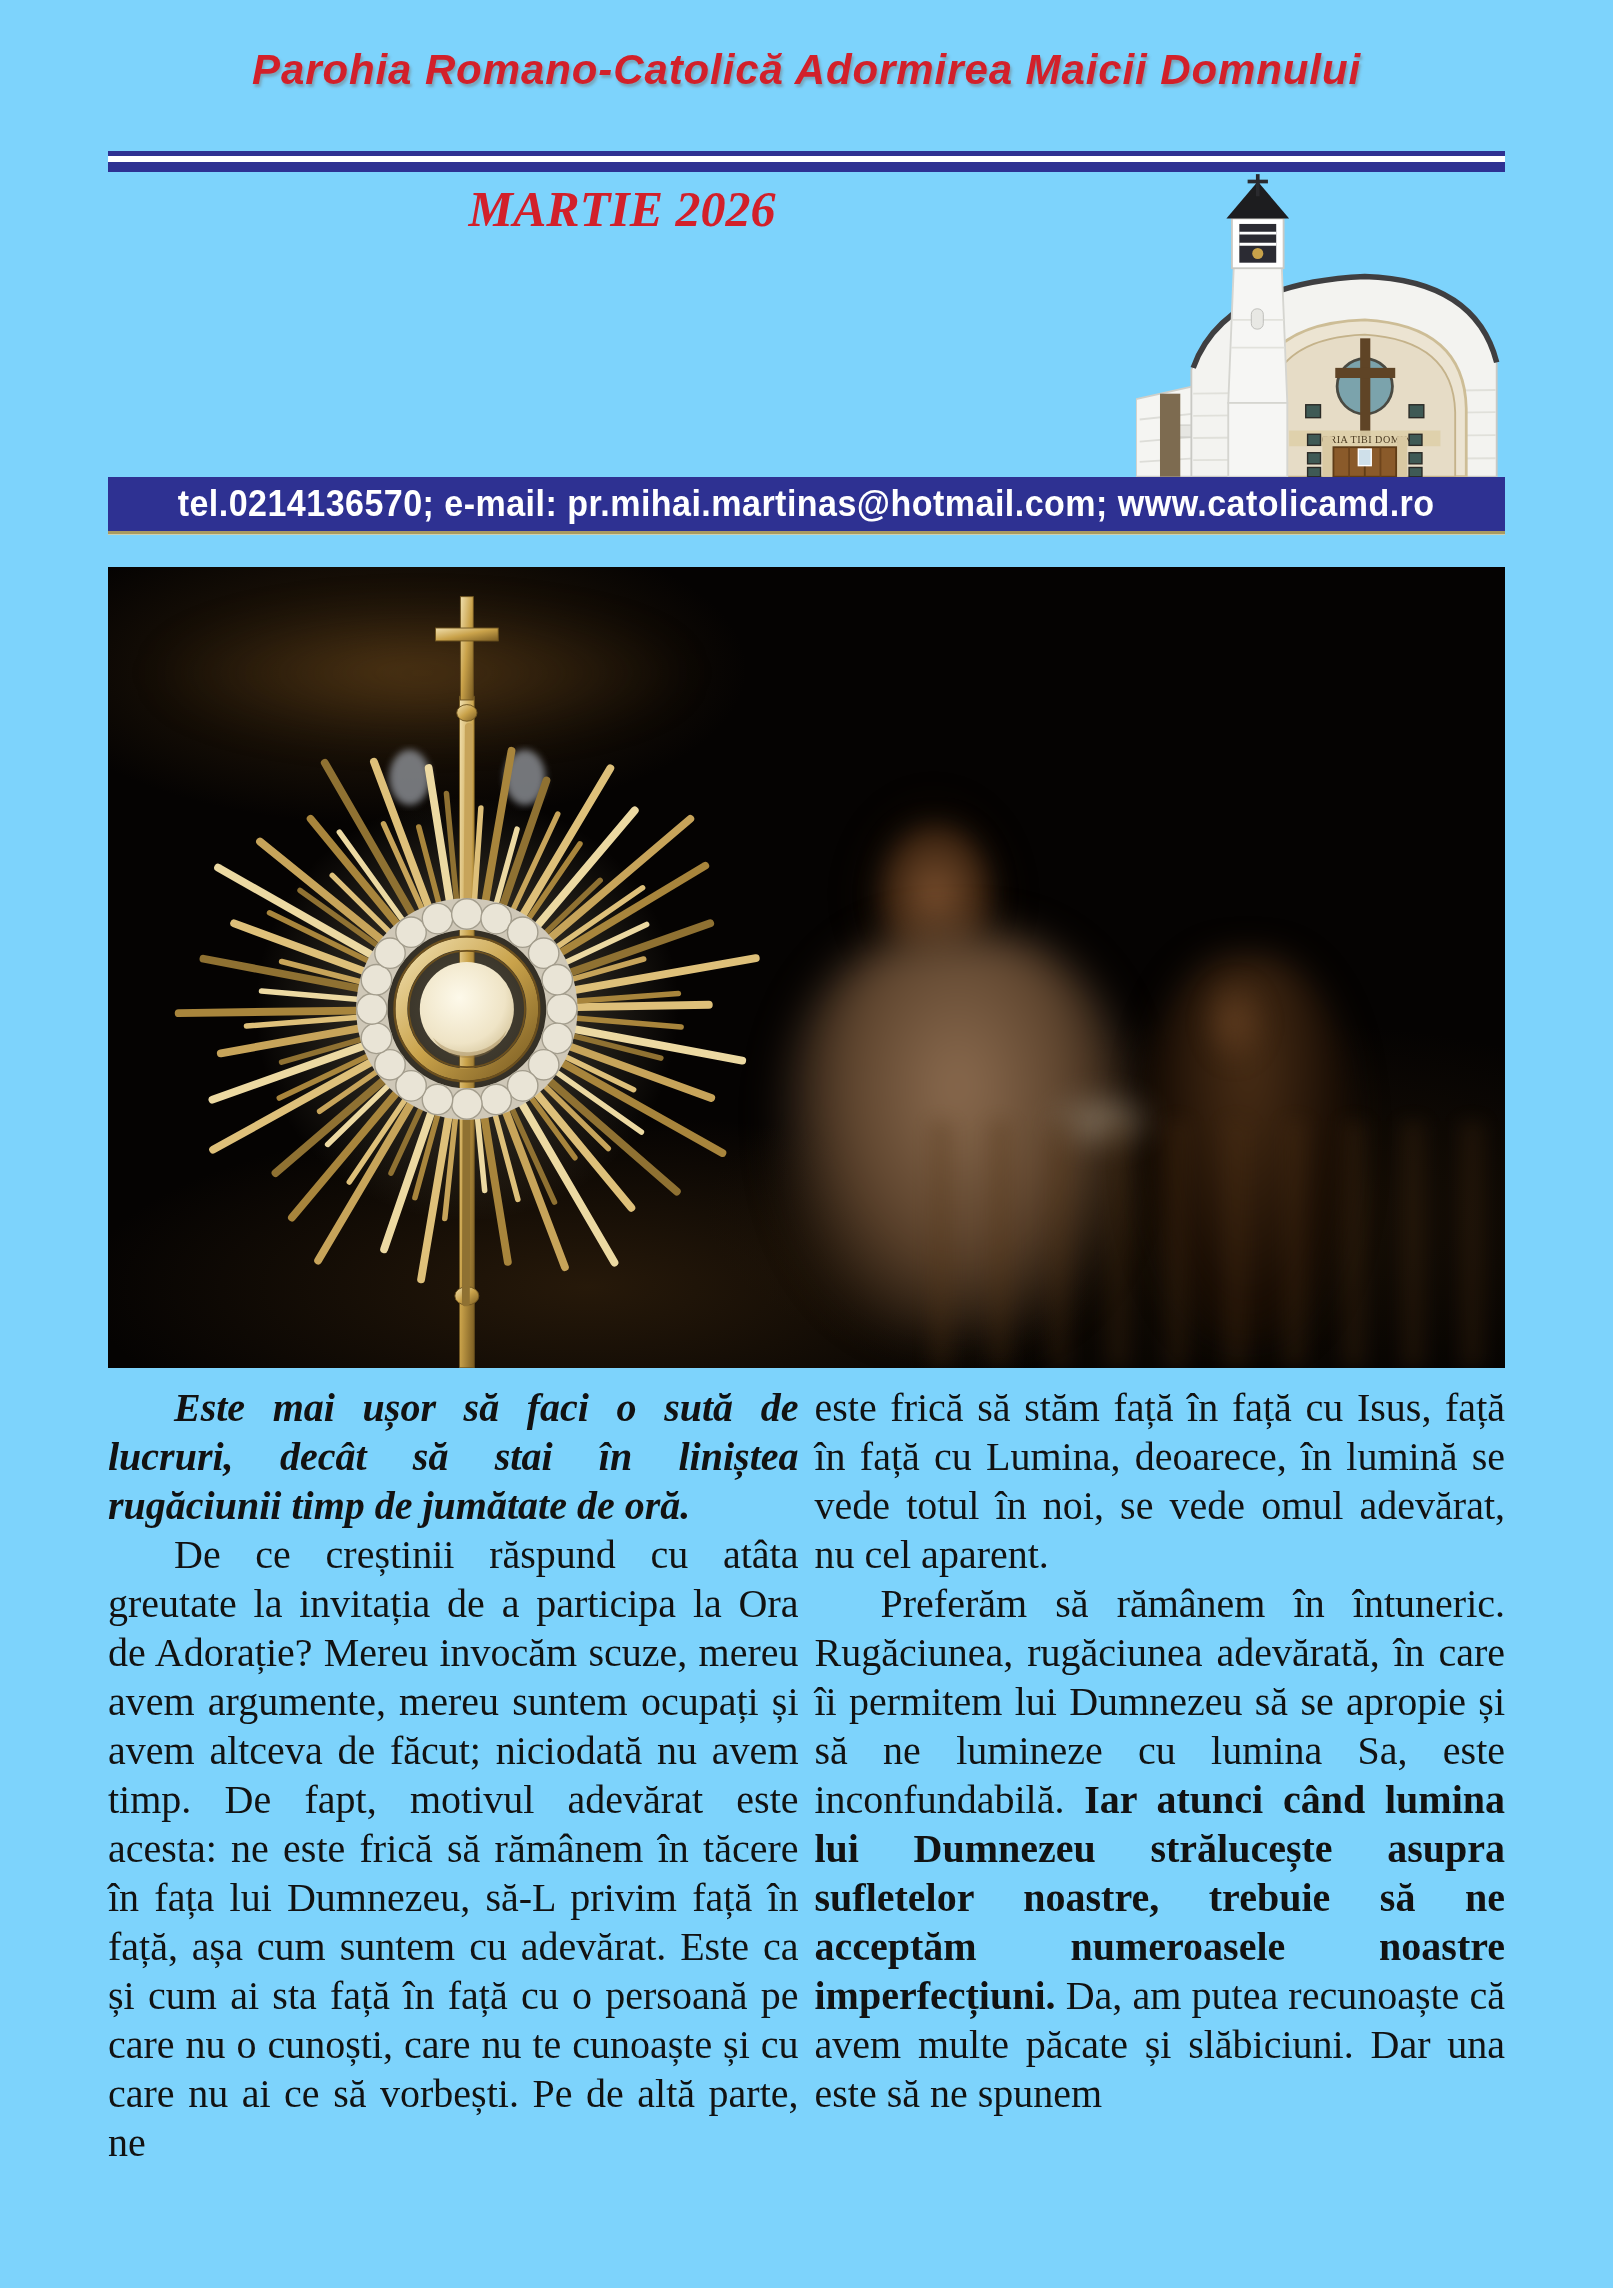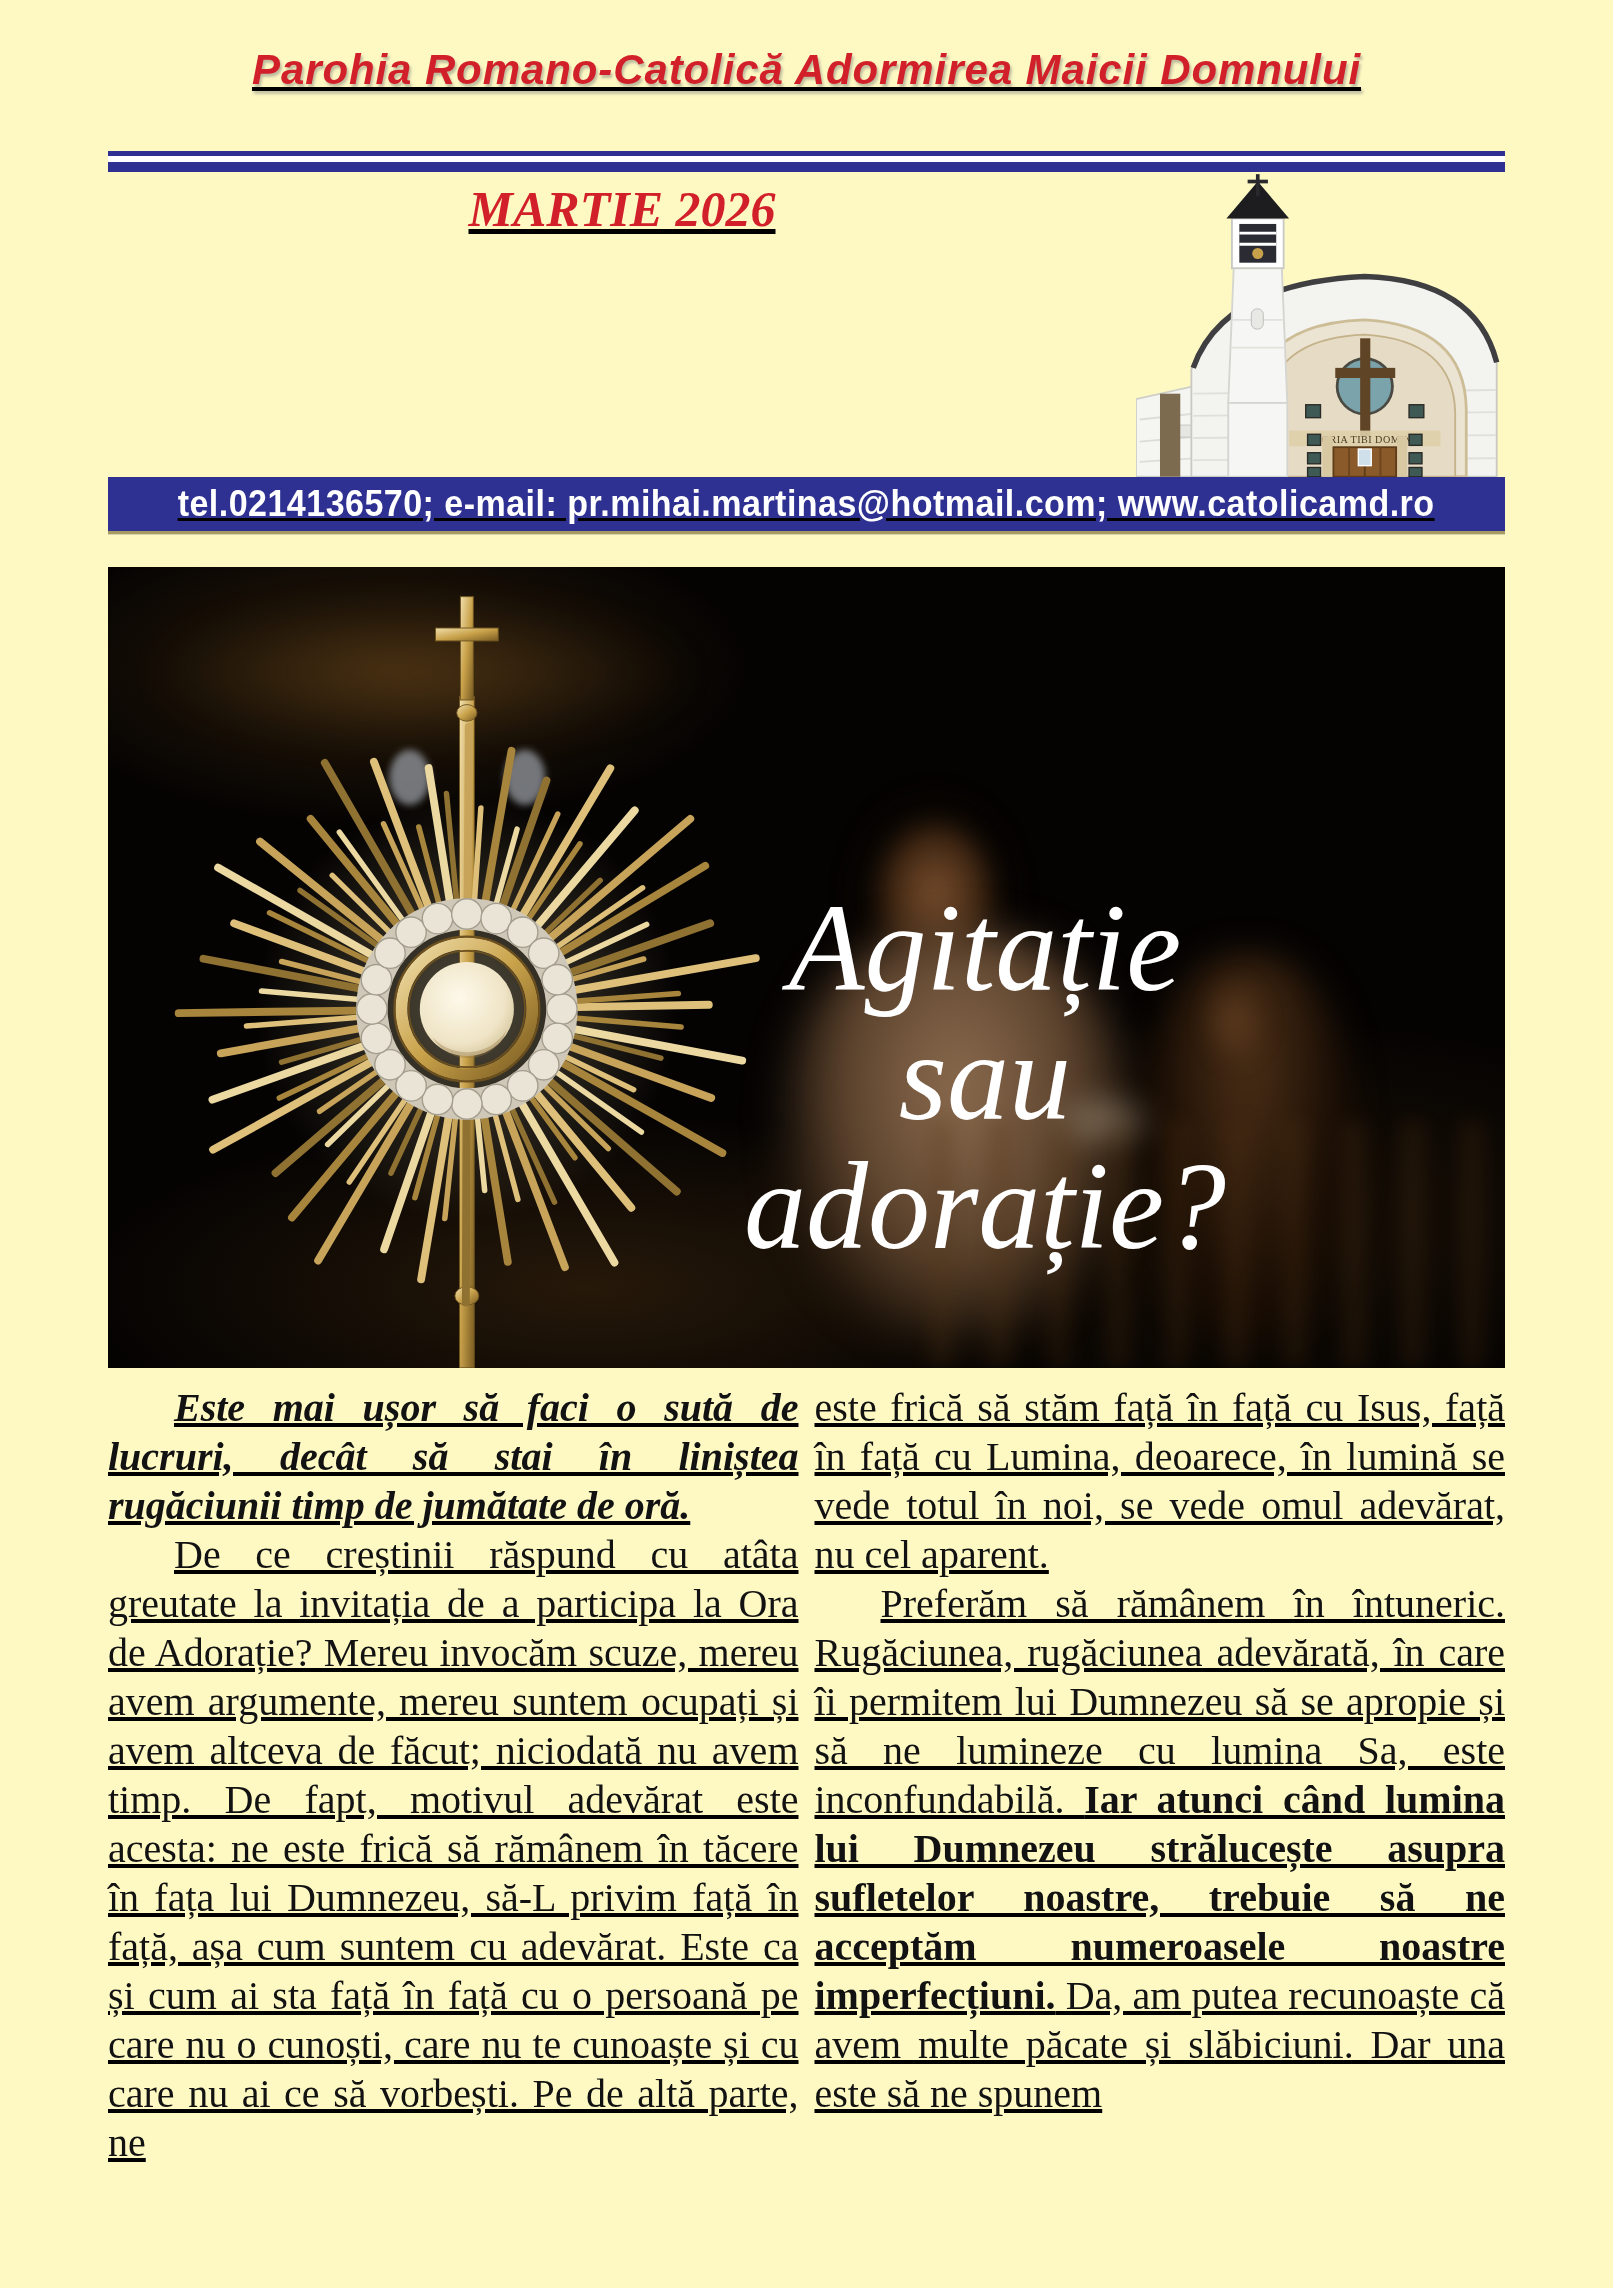--- a/index.html
+++ b/index.html
@@ -1,18 +1,18 @@
 <!DOCTYPE html>
 <html style="font-size:14.8px"><head>
 <meta charset="utf-8">
 <title>Foaie Parohială</title>
 <style>
   html,body{margin:0;padding:0;background:#ffffff;}
-  .page{position:relative;width:1613px;height:2289px;background:#fef9c3;overflow:hidden;
-        font-family:"Liberation Serif","DejaVu Serif",serif;text-decoration:underline;}
+  .page{position:relative;width:1613px;height:2289px;background:#7dd3fc;overflow:hidden;
+        font-family:"Liberation Serif","DejaVu Serif",serif;}
   .content{margin:0 108px;width:1397px;}
 
   
   .masthead{padding-top:46px;text-align:center;color:#d2202a;
             font:italic 700 42px/1.15 "Liberation Sans","DejaVu Sans",sans-serif;
             letter-spacing:0.9px;text-shadow:1.8px 2.8px 2.8px rgba(110,110,110,.45);}
   .rule-double{margin-top:57px;}
   .rule-thin{height:4.6px;background:#2e3192;}
   .rule-gap{height:6.5px;background:#ffffff;}
   .rule-thick{height:10px;background:#2e3192;}
@@ -302,25 +302,20 @@
             <circle cx="487.0" cy="447.2" r="16.5" fill="#e9e4d6" stroke="#a39d8d" stroke-width="1.5"></circle>
           </g>
 
         <circle cx="389" cy="479" r="71" fill="none" stroke="url(#gl)" stroke-width="13"></circle>
         <circle cx="389" cy="479" r="78.5" fill="none" stroke="#6b4f1e" stroke-width="2.5"></circle>
         <circle cx="389" cy="479" r="63" fill="none" stroke="#6b4f1e" stroke-width="2"></circle>
         <circle cx="389" cy="479" r="51" fill="url(#host)"></circle>
         <path d="M352,510 A51,51 0 0 0 432,502 A44,44 0 0 1 352,510 Z" fill="rgba(150,120,70,.38)"></path>
       </svg>
 
-      <div class="headline">
-        <div>Agitație</div>
-        <div>sau</div>
-        <div>adorație?</div>
-      </div>
     </div>
 
     <div class="article">
       <div class="col">
         <p class="lead">Este mai ușor să faci o sută de lucruri, decât să stai în liniștea rugăciunii timp de jumătate de oră.</p>
         <p>De ce creștinii răspund cu atâta greutate la invitația de a participa la Ora de Adorație? Mereu invocăm scuze, mereu avem argumente, mereu suntem ocupați și avem altceva de făcut; niciodată nu avem timp. De fapt, motivul adevărat este acesta: ne este frică să rămânem în tăcere în fața lui Dumnezeu, să-L privim față în față, așa cum suntem cu adevărat. Este ca și cum ai sta față în față cu o persoană pe care nu o cunoști, care nu te cunoaște și cu care nu ai ce să vorbești. Pe de altă parte, ne</p>
       </div>
       <div class="col">
         <p class="flush">este frică să stăm față în față cu Isus, față în față cu Lumina, deoarece, în lumină se vede totul în noi, se vede omul adevărat, nu cel aparent.</p>
         <p><span>Preferăm să rămânem în întuneric. Rugăciunea, rugăciunea adevărată, în care îi permitem lui Dumnezeu să se apropie și să ne lumineze cu lumina Sa, este inconfundabilă. </span><span class="boldrun">Iar atunci când lumina lui Dumnezeu strălucește asupra sufletelor noastre, trebuie să ne acceptăm numeroasele noastre imperfecțiuni.</span><span> Da, am putea recunoaște că avem multe păcate și slăbiciuni. Dar una este să ne spunem</span></p>

